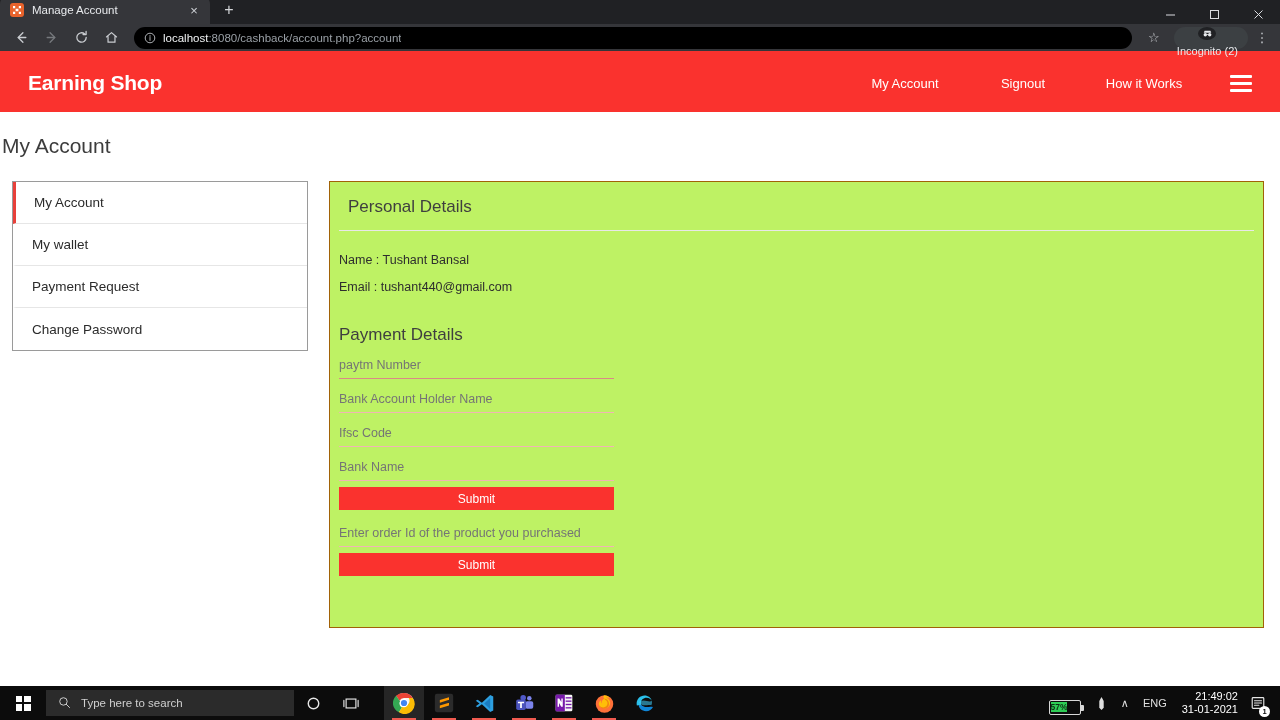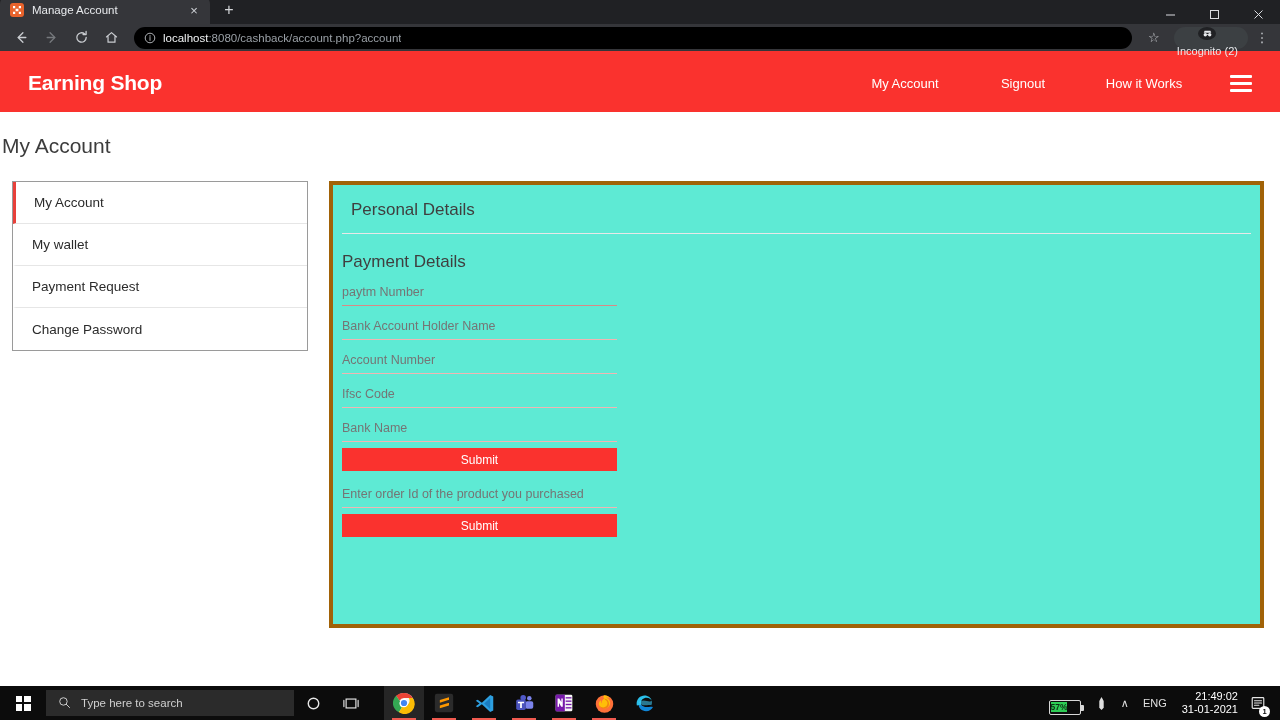--- a/index.html
+++ b/index.html
@@ -149,22 +149,22 @@
     border-left:3px solid transparent;
   }
   .side-item:last-child { border-bottom:none; }
   .side-item.active {
     border-left:3px solid #e8403a;
     padding-left:18px;
   }
 
   
   .panel {
-    flex:1 1 auto; border:4px solid #a16207;
-    background:#5eead4; min-height:447px;
+    flex:1 1 auto; border:1px solid #a16207;
+    background:#bef264; min-height:447px;
     padding: 0 0 20px 0;
   }
   .panel-title {
     font-size:17px; color:#3f3f3f; font-weight:normal;
     padding: 15px 0 13px 9px;
     margin: 0 9px;
     border-bottom:1px solid #e8e8e8;
   }
   .pd-body { padding: 22px 0 0 9px; }
   .pd-line {
@@ -384,32 +384,33 @@
       <aside class="sidebar">
         <div class="side-item active">My Account</div>
         <div class="side-item">My wallet</div>
         <div class="side-item">Payment Request</div>
         <div class="side-item">Change Password</div>
       </aside>
 
       <section class="panel">
         <h2 class="panel-title">Personal Details</h2>
 
+        <div class="pd-body">
+          <div class="pd-line">Name : Tushant Bansal</div>
+          <div class="pd-line">Email : tushant440@gmail.com</div>
+        </div>
 
         <h2 class="section-title">Payment Details</h2>
 
         <div class="form">
           <div class="field strong">
             <span class="ph">paytm Number</span>
           </div>
           <div class="field">
             <span class="ph">Bank Account Holder Name</span>
-          </div>
-          <div class="field">
-            <span class="ph">Account Number</span>
           </div>
           <div class="field">
             <span class="ph">Ifsc Code</span>
           </div>
           <div class="field">
             <span class="ph">Bank Name</span>
           </div>
 
           <button class="submit-btn">Submit</button>
 

